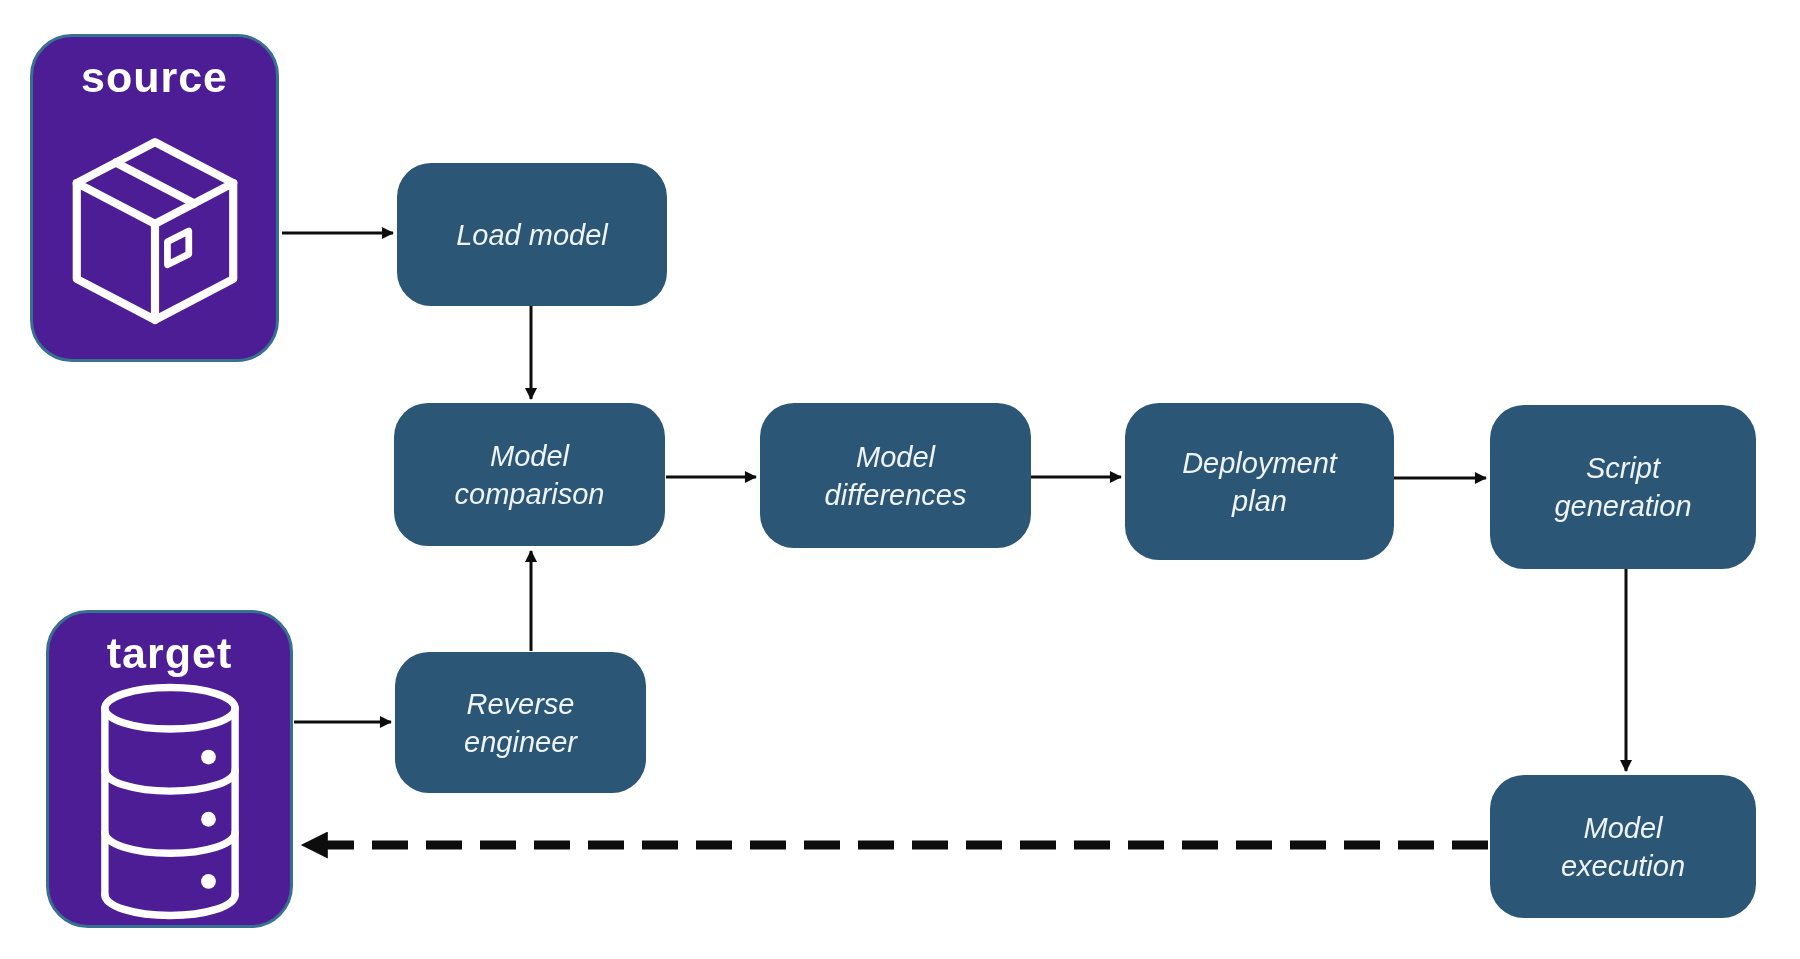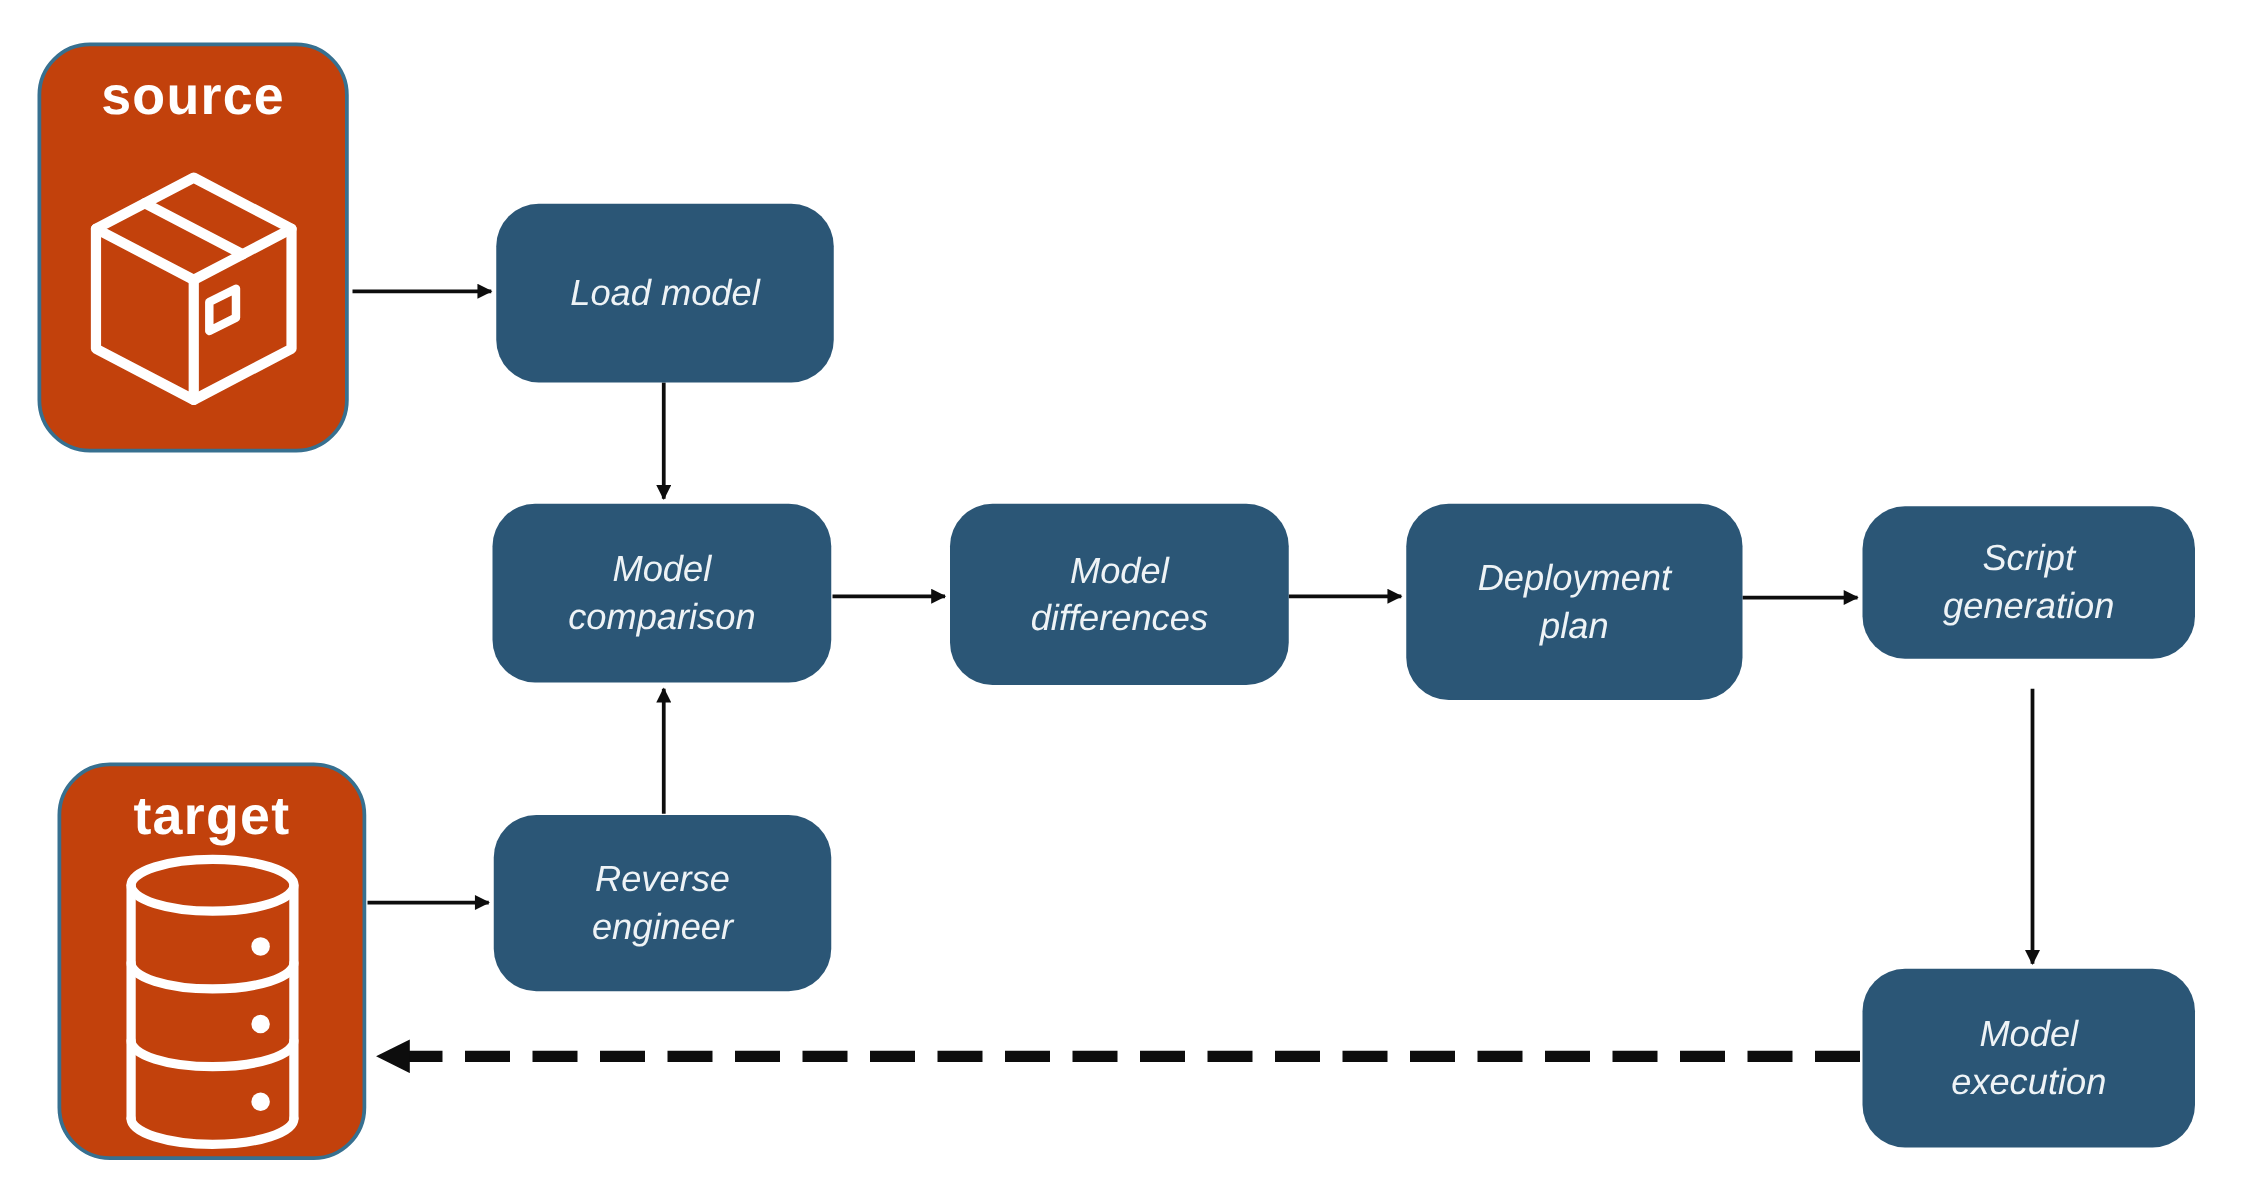--- a/index.html
+++ b/index.html
@@ -32,21 +32,21 @@
     text-align: center;
     color: #EEF3F6;
     font-size: 29px;
     line-height: 38px;
     padding: 0 38px;
     box-sizing: border-box;
     font-style: italic;
   }
   .endpoint {
     position: absolute;
-    background: #c2410c;
+    background: #4c1d95;
     border: 3px solid #377090;
     border-radius: 42px;
     box-sizing: border-box;
     display: flex;
     flex-direction: column;
     align-items: center;
   }
   .endpoint-label {
     color: #ffffff;
     font-size: 43px;
@@ -128,25 +128,25 @@
   </div>
 
   <div class="node" style="left:760px; top:403px; width:271px; height:145px;">
     <span>Model differences</span>
   </div>
 
   <div class="node" style="left:1125px; top:403px; width:269px; height:157px;">
     <span>Deployment plan</span>
   </div>
 
-  <div class="node" style="left:1490px; top:405px; width:266px; height:122px;">
+  <div class="node" style="left:1490px; top:405px; width:266px; height:164px;">
     <span>Script generation</span>
   </div>
 
-  <div class="node" style="left:395px; top:652px; width:270px; height:141px;">
+  <div class="node" style="left:395px; top:652px; width:251px; height:141px;">
     <span>Reverse engineer</span>
   </div>
 
   <div class="node" style="left:1490px; top:775px; width:266px; height:143px;">
     <span>Model execution</span>
   </div>
 
 </div>
 
 </body></html>

